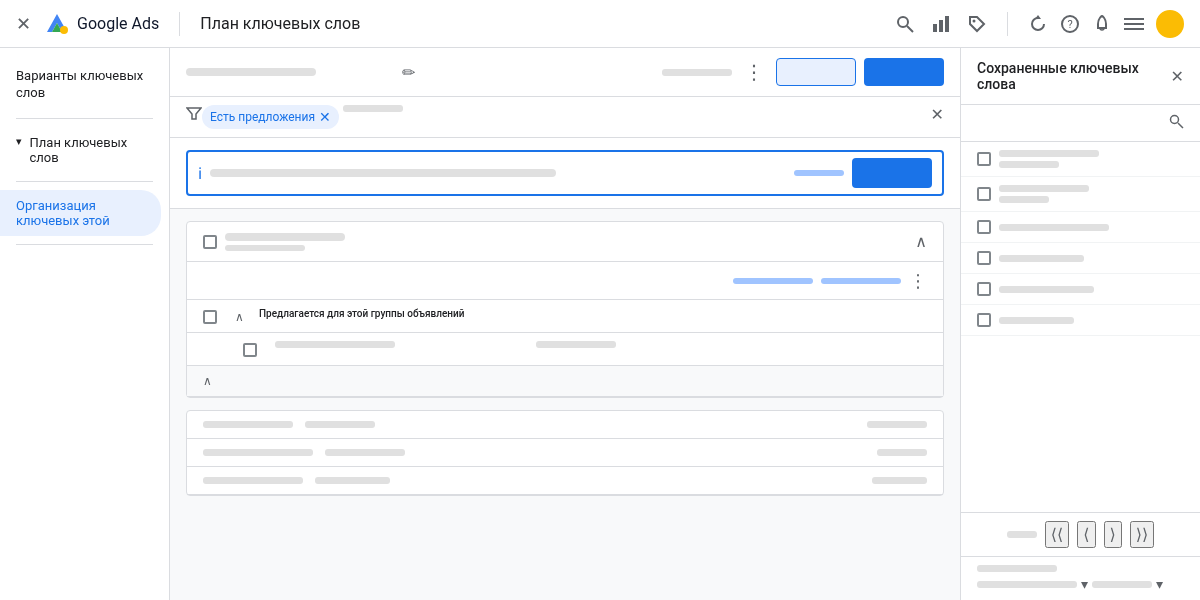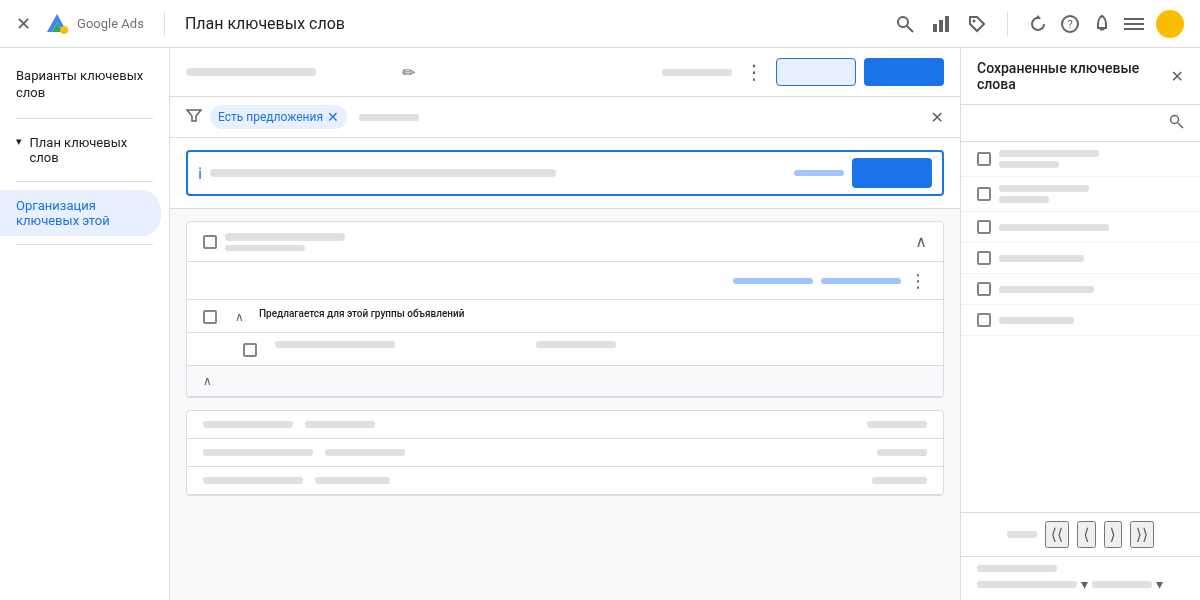--- a/index.html
+++ b/index.html
@@ -6,21 +6,21 @@
     body { font-family: 'Roboto', Arial, sans-serif; font-size: 13px; color: #202124; background: #f1f3f4; height: 600px; overflow: hidden; }
 
     
     .top-bar {
       display: flex; align-items: center; height: 48px;
       background: #fff; border-bottom: 1px solid #dadce0;
       padding: 0 16px; gap: 12px; position: fixed; top: 0; left: 0; right: 0; z-index: 100;
     }
     .top-bar-close { color: #5f6368; font-size: 18px; cursor: pointer; }
     .top-bar-logo { display: flex; align-items: center; gap: 6px; }
-    .top-bar-title { font-size: 13px; font-weight: 400; color: #737373; }
+    .top-bar-title { font-size: 16px; font-weight: 400; color: #0f172a; }
     .top-bar-divider { width: 1px; height: 24px; background: #dadce0; margin: 0 8px; }
     .top-bar-page-title { font-size: 16px; color: #202124; }
     .top-bar-spacer { flex: 1; }
     .top-bar-icons { display: flex; align-items: center; gap: 16px; color: #5f6368; }
     .top-bar-icon { cursor: pointer; font-size: 18px; display: flex; align-items: center; }
     .top-bar-right-divider { width: 1px; height: 24px; background: #dadce0; margin: 0 8px; }
     .top-bar-menu-lines { display: flex; flex-direction: column; gap: 3px; cursor: pointer; }
     .top-bar-menu-line { width: 20px; height: 2px; background: #5f6368; }
     .top-bar-avatar { width: 28px; height: 28px; border-radius: 50%; background: #fbbc04; border: 2px solid #fbbc04; }
 
@@ -57,22 +57,22 @@
       border: 1px solid #1a73e8; color: #1a73e8; background: #fff;
       padding: 6px 12px; border-radius: 4px; cursor: pointer; font-size: 13px; white-space: nowrap;
     }
     .toolbar-btn-blue {
       background: #1a73e8; color: #fff; border: none;
       padding: 6px 12px; border-radius: 4px; cursor: pointer; font-size: 13px; min-width: 80px; height: 28px;
     }
 
     
     .filter-row {
-      display: flex; align-items: center; background: #fff; padding: 8px 16px;
-      border-bottom: 1px solid #dadce0; gap: 8px;
+      display: flex; align-items: flex-start; background: #fff; padding: 8px 16px;
+      border-bottom: 1px solid #dadce0; 
     }
     .filter-icon { color: #5f6368; font-size: 16px; }
     .filter-chip {
       display: flex; align-items: center; gap: 4px;
       background: #e8f0fe; color: #1a73e8; border-radius: 16px;
       padding: 4px 8px; font-size: 12px;
     }
     .filter-chip-close { cursor: pointer; font-size: 14px; }
     .filter-spacer { flex: 1; }
     .filter-close { color: #5f6368; cursor: pointer; font-size: 16px; }
@@ -390,21 +390,21 @@
             <div style="height:7px;background:#e0e0e0;border-radius:3px;width:55px;"></div>
           </div>
         </div>
       </div>
     </div>
 
   </div>
 
   <div class="right-panel">
     <div class="right-panel-header">
-      <span class="right-panel-title">Сохраненные ключевые слова</span>
+      <span class="right-panel-title">Сохраненные ключевых слова</span>
       <span class="right-panel-close">✕</span>
     </div>
     <div class="right-panel-search">
       <input class="right-search-input" type="text" placeholder="" style="">
       <span class="right-search-icon">
         <svg width="16" height="16" viewBox="0 0 16 16">
             <circle cx="6.5" cy="6.5" r="4" fill="none" stroke="#5f6368" stroke-width="1.5"></circle>
             <line x1="10" y1="10" x2="15" y2="15" stroke="#5f6368" stroke-width="1.5"></line>
           </svg>
       </span>

